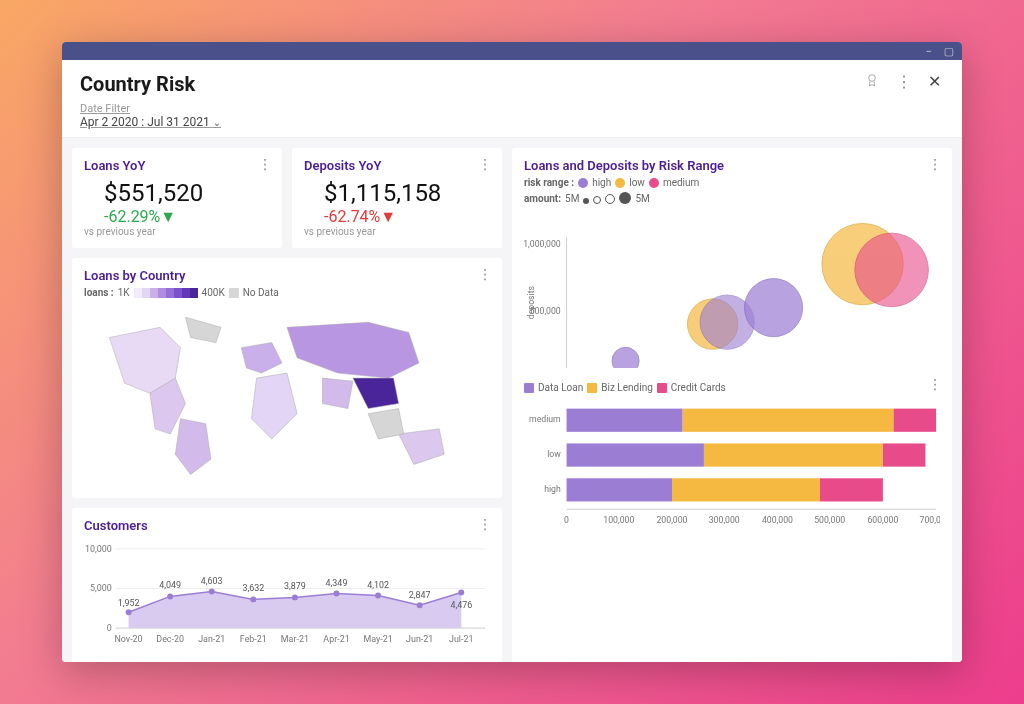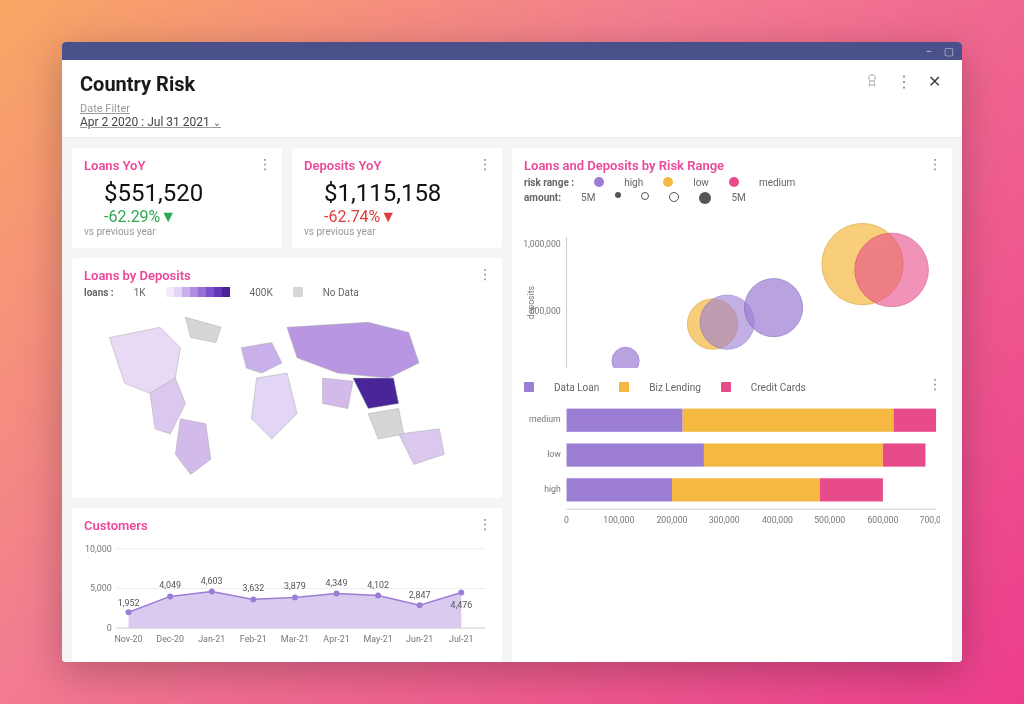--- a/index.html
+++ b/index.html
@@ -36,31 +36,31 @@
   grid-template-columns: 210px 210px 1fr;
   grid-template-rows: 100px 240px 160px;
   gap: 10px; padding: 10px; background: #f5f5f7;
   overflow: hidden;
 }
 .card {
   background: #fff; border-radius: 3px; padding: 10px 12px;
   position: relative; overflow: hidden;
 }
 .card .more { position: absolute; top: 8px; right: 10px; color: #888; font-size: 14px; cursor:pointer;}
-.card-title { font-size: 13px; font-weight: 600; color: #ec4899; margin-bottom: 4px;}
+.card-title { font-size: 13px; font-weight: 600; color: #4c1d95; margin-bottom: 4px;}
 .kpi-val { font-size: 24px; font-weight: 400; color: #111; margin-top:6px; margin-left:20px;}
 .kpi-delta { font-size: 16px; margin-left:20px;}
 .delta-green { color: #2da84f; }
 .delta-red { color: #e23b3b; }
 .kpi-sub { font-size: 10px; color: #999; }
 .loans-country { grid-column: 1 / 3; grid-row: 2; }
 .customers { grid-column: 1 / 3; grid-row: 3; }
 .risk-range { grid-column: 3; grid-row: 1 / 3; }
 .loans-type { grid-column: 3; grid-row: 3; }
-.legend-row { font-size: 10px; color: #666; display:flex; align-items:flex-start; gap:20px; margin:4px 0;}
+.legend-row { font-size: 10px; color: #666; display:flex; align-items:flex-end; gap:4px; margin:4px 0;}
 .legend-sw { width:10px; height:10px; display:inline-block; border-radius:1px;}
 .grad { display:flex; }
 .grad span{ width:8px;height:10px;}
 svg { display:block; }
 .axis-lbl { font-size:9px; fill:#777; }
 .bubble-lbl{ font-size:10px; fill:#555;}
 </style>
 </head>
 <body>
 
@@ -150,21 +150,21 @@
         <circle cx="380" cy="64" r="38" fill="#e84b8a" opacity="0.6" stroke="#c92e6d"></circle>
 
         <text x="160" y="205" class="axis-lbl">200,000</text>
         <text x="230" y="225" class="axis-lbl">loans</text>
         <text x="10" y="115" class="axis-lbl" transform="rotate(-90 10 115)">deposits</text>
       </svg>
     </div>
 
     <div class="card loans-country">
       <span class="more">⋮</span>
-      <div class="card-title">Loans by Deposits</div>
+      <div class="card-title">Loans by Country</div>
       <div class="legend-row">
         <b>loans :</b>
         <span>1K</span>
         <div class="grad">
           <span style="background:#f2ecfa;"></span>
             <span style="background:#e3d5f5;"></span>
           <span style="background:#c9b0ea;"></span>
             <span style="background:#b08de0;"></span>
           <span style="background:#9670d6;"></span>
             <span style="background:#7c52cc;"></span>

